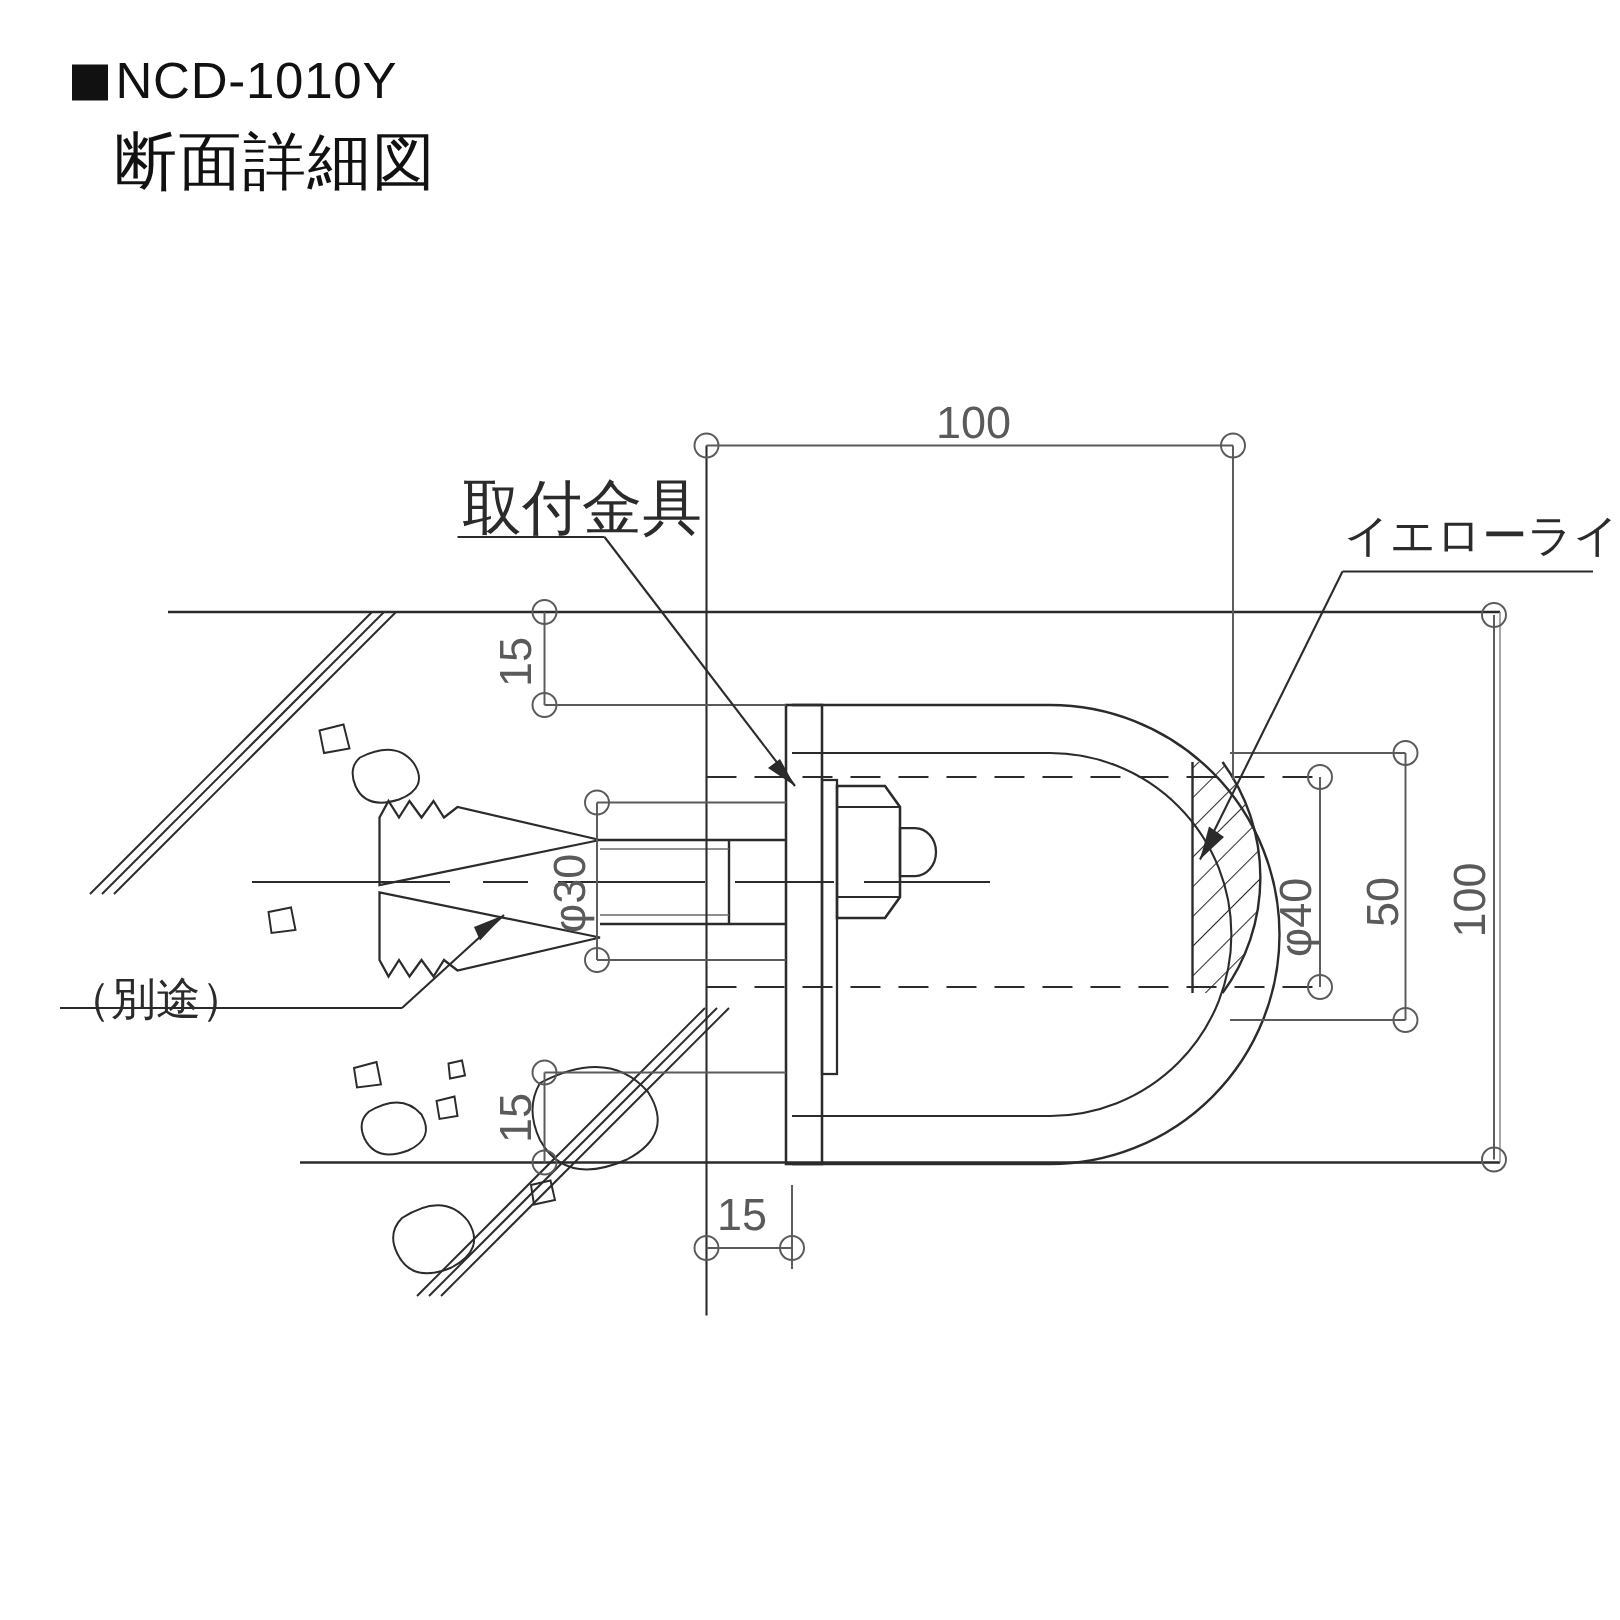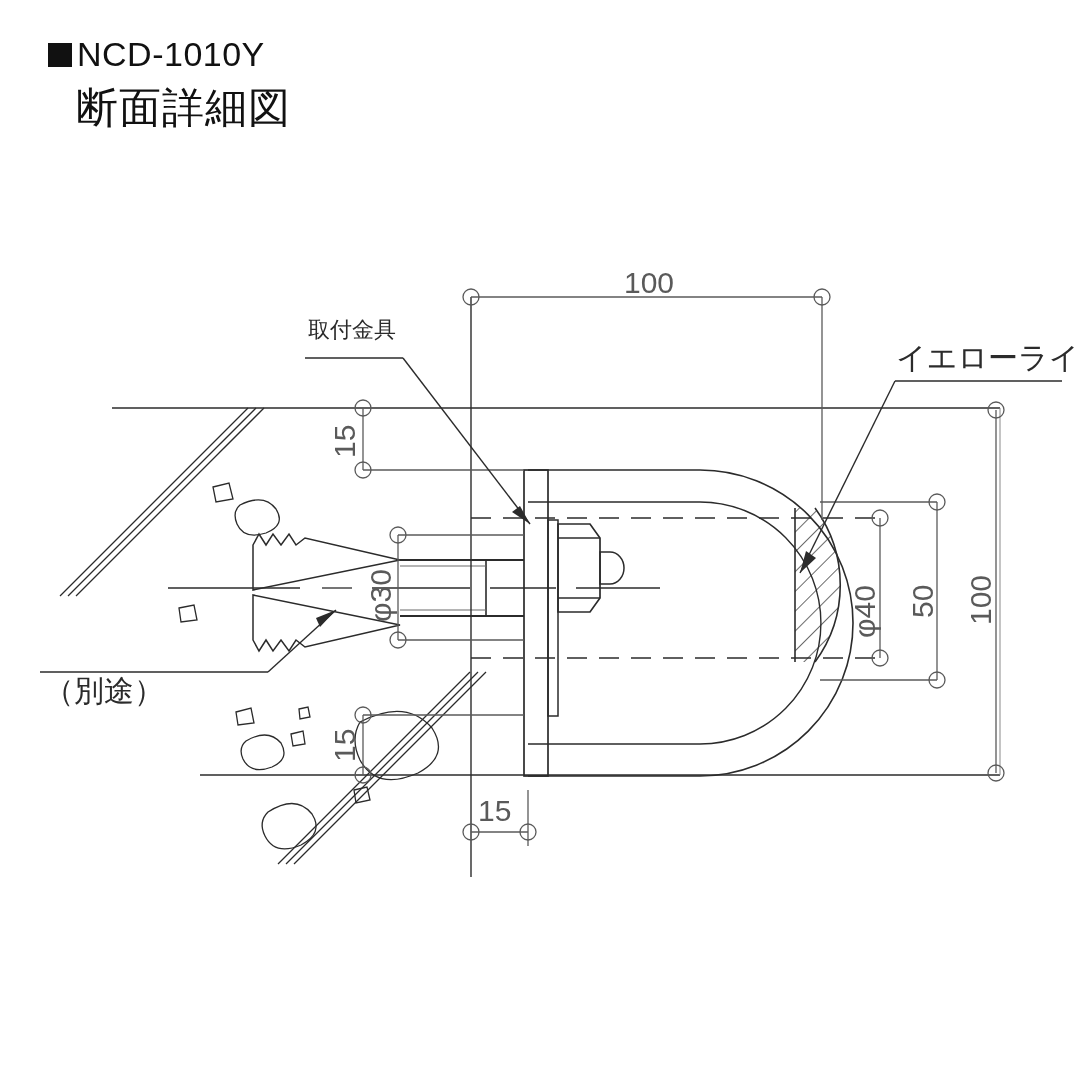--- a/index.html
+++ b/index.html
@@ -265,26 +265,26 @@
 
       <g stroke="#2b2b2b" stroke-width="1.4">
         <line x1="40" y1="672" x2="268" y2="672"></line>
         <line x1="268" y1="672" x2="336" y2="610"></line>
         <path d="M336,610 L316,618 L320,627 Z" fill="#2b2b2b" stroke="none"></path>
       </g>
 
     </g>
   </svg>
 
-  <div class="anno jp" style="left:308px; top:319px; font-size:22px;">取付金具</div>
+  <div class="anno jp" style="left:308px; top:319px; font-size:40px;">取付金具</div>
 
   <div class="anno jp" style="left:896px; top:343px; font-size:30px;">イエローライン</div>
 
 
-  <div class="anno jp" style="left:44px; top:676px; font-size:30px;">（別途）</div>
+  <div class="anno jp" style="left:44px; top:652px; font-size:30px;">（別途）</div>
 
   <div class="dim-text" style="left:624px; top:268px;">100</div>
 
   <div class="dim-text rot90" style="left:330px; top:458px;">15</div>
 
   <div class="dim-text rot90" style="left:330px; top:762px;">15</div>
 
   <div class="dim-text rot90" style="left:366px; top:622px;">φ30</div>
 
   <div class="dim-text rot90" style="left:850px; top:638px;">φ40</div>

